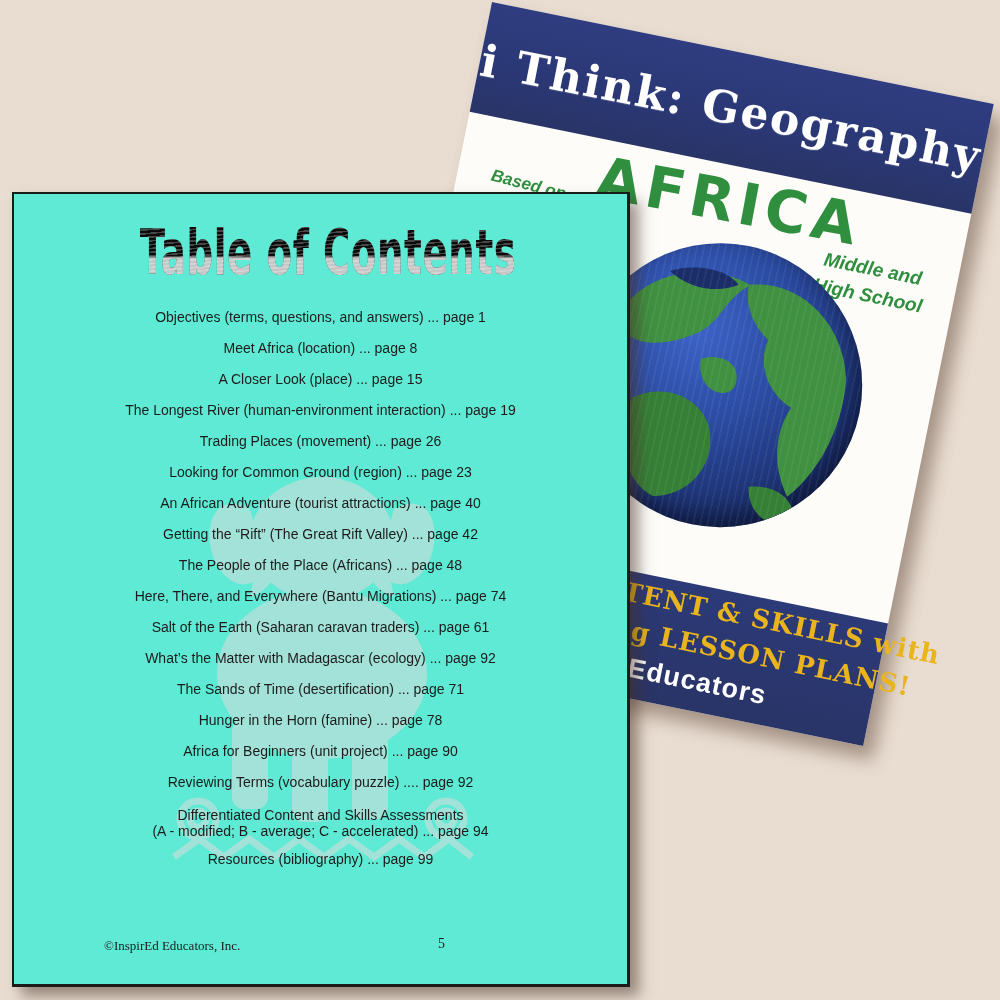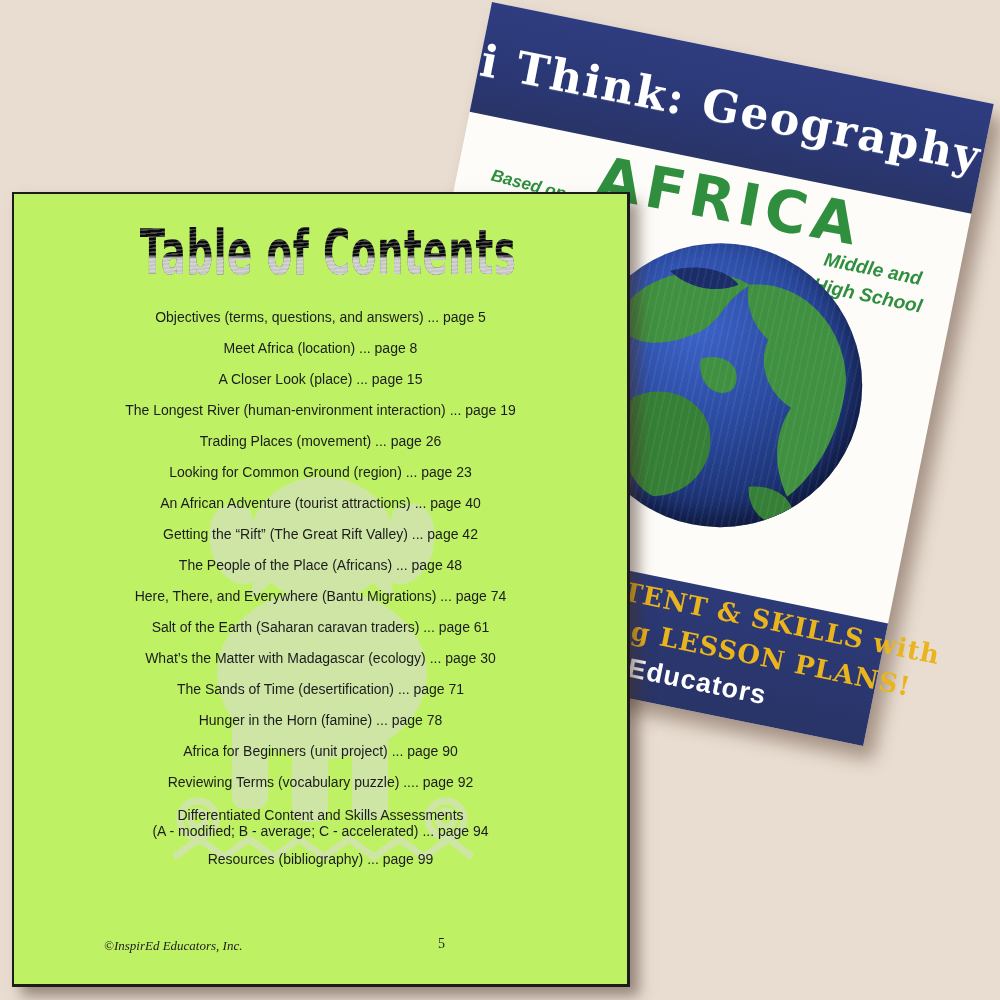--- a/index.html
+++ b/index.html
@@ -102,21 +102,21 @@
     font-size:27px;
     letter-spacing:1px;
     white-space:nowrap;
   }
 
   
   #toc-page{
     position:absolute;
     left:12px; top:192px;
     width:618px; height:795px;
-    background:#bef264;
+    background:#5eead4;
     border:2px solid #1b1b1b;
     border-right-width:3px;
     border-bottom-width:3px;
     box-sizing:border-box;
     box-shadow:9px 9px 13px rgba(70,48,35,.5);
     z-index:2;
   }
   .toc-title{
     position:absolute; left:0; top:22px; width:100%;
     text-align:center;
@@ -150,21 +150,20 @@
   .toc-entry.two-line{
     height:46px; line-height:15.5px;
     display:flex; align-items:center; justify-content:center;
     padding-top:5px; box-sizing:border-box;text-align:center;
   }
   .toc-footer-copyright{
     position:absolute; left:90px; top:744px;
     font-family:"Liberation Serif","DejaVu Serif",serif;
     font-size:13px;
     color:#1c1c1c;
-    font-style:italic;
   }
   .toc-page-number{
     position:absolute; left:424px; top:742px;
     font-family:"Liberation Serif","DejaVu Serif",serif;
     font-size:14px;
     color:#1c1c1c;
   }
   .watermark{
     position:absolute; left:140px; top:195px;
     width:335px; height:485px;
@@ -233,32 +232,32 @@
         <circle cx="292" cy="430" r="8"></circle>
         <path d="M20,468 L45,450 L70,468 L95,450 L120,468 L145,450 L170,468 L195,450 L220,468 L245,450 L270,468 L295,450 L318,468"></path>
       </g>
     </svg>
 
     <div class="toc-title">
       <span>Table of Contents</span>
     </div>
 
     <div class="entries">
-      <div class="toc-entry">Objectives (terms, questions, and answers) ... page 5</div>
+      <div class="toc-entry">Objectives (terms, questions, and answers) ... page 1</div>
       <div class="toc-entry">Meet Africa (location) ... page 8</div>
       <div class="toc-entry">A Closer Look (place) ... page 15</div>
       <div class="toc-entry">The Longest River (human-environment interaction) ... page 19</div>
       <div class="toc-entry">Trading Places (movement) ... page 26</div>
       <div class="toc-entry">Looking for Common Ground (region) ... page 23</div>
       <div class="toc-entry">An African Adventure (tourist attractions) ... page 40</div>
       <div class="toc-entry">Getting the “Rift” (The Great Rift Valley) ... page 42</div>
       <div class="toc-entry">The People of the Place (Africans) ... page 48</div>
       <div class="toc-entry">Here, There, and Everywhere (Bantu Migrations) ... page 74</div>
       <div class="toc-entry">Salt of the Earth (Saharan caravan traders) ... page 61</div>
-      <div class="toc-entry">What’s the Matter with Madagascar (ecology) ... page 30</div>
+      <div class="toc-entry">What’s the Matter with Madagascar (ecology) ... page 92</div>
       <div class="toc-entry">The Sands of Time (desertification) ... page 71</div>
       <div class="toc-entry">Hunger in the Horn (famine) ... page 78</div>
       <div class="toc-entry">Africa for Beginners (unit project) ... page 90</div>
       <div class="toc-entry">Reviewing Terms (vocabulary puzzle) .... page 92</div>
       <div class="toc-entry two-line">Differentiated Content and Skills Assessments
 (A - modified; B - average; C - accelerated) ... page 94</div>
       <div class="toc-entry">Resources (bibliography) ... page 99</div>
     </div>
 
     <div class="toc-footer-copyright">©InspirEd Educators, Inc.</div>

